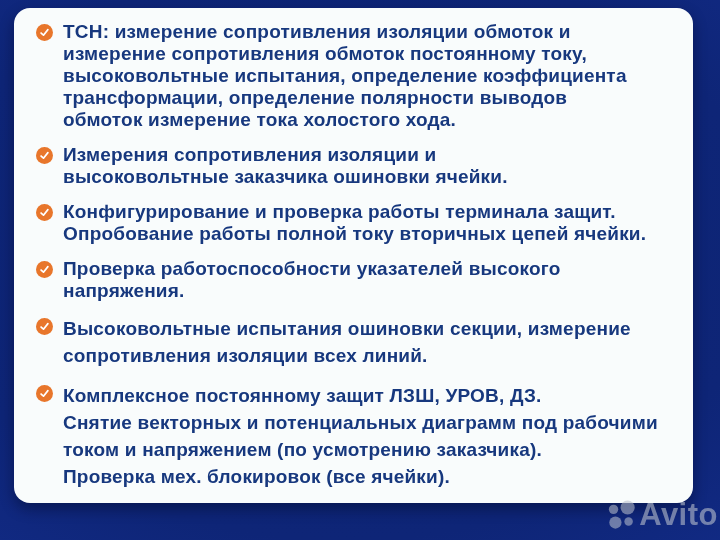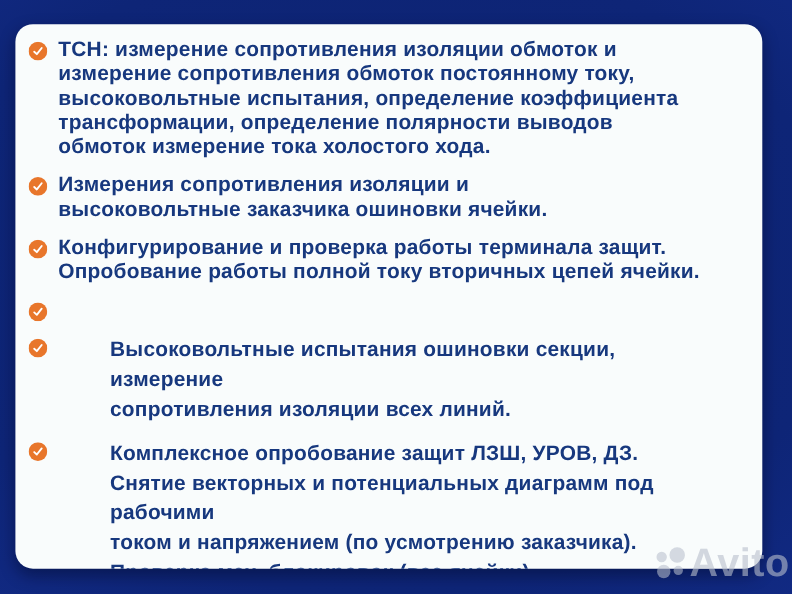--- a/index.html
+++ b/index.html
@@ -10,27 +10,27 @@
     width: 720px;
     height: 540px;
     background: radial-gradient(130% 120% at 48% 46%,
                 #0c2271 0%, #0e2577 45%, #142e8e 75%, #2249ad 100%);
     font-family: "Liberation Sans", sans-serif;
   }
 
   .card {
     position: absolute;
     left: 14px;
-    top: 22px;
+    top: 8px;
     width: 679px;
     height: 495px;
     background: #f9fcfc;
     border-radius: 16px;
     box-shadow: 0 6px 14px rgba(2, 8, 40, 0.45);
-    padding: 13px 26px 0 12px;
+    padding: 13px 26px 0 22px;
     overflow: hidden;
   }
 
   .item {
     display: flex;
     align-items: flex-start;
     gap: 10px;
     margin-bottom: 13px;
   }
 
@@ -45,33 +45,32 @@
     font-weight: bold;
     font-size: 19px;
     line-height: 22px;
     letter-spacing: 0.2px;
     color: #17387e;
     white-space: pre-line;
   }
 
   .item.loose .item-text {
     line-height: 27px;
-    margin-left: 47px;
   }
 
   .watermark {
     position: absolute;
     right: 2px;
     bottom: 7px;
     display: flex;
     align-items: center;
     gap: 1px;
     color: rgba(184, 190, 203, 0.60);
     font-weight: bold;
-    font-size: 36px;
+    font-size: 31px;
     letter-spacing: 0.5px;
     pointer-events: none;
   }
 
   .watermark svg { display: block; opacity: 0.95; }
 </style>
 </head>
 <body>
 
 <div class="stage">
@@ -106,37 +105,39 @@
       </svg>
       <div class="item-text">Конфигурирование и проверка работы терминала защит.
 Опробование работы полной току вторичных цепей ячейки.</div>
     </div>
 
     <div class="item">
       <svg class="check-icon" viewBox="0 0 20 20">
         <circle cx="10" cy="10" r="10" fill="#e8762b"></circle>
         <path d="M6 10.6 L8.8 13.2 L14 6.6" fill="none" stroke="#ffffff" stroke-width="2" stroke-linecap="round" stroke-linejoin="round"></path>
       </svg>
+      <div class="item-text">Проверка работоспособности указателей высокого
+напряжения.</div>
     </div>
 
     <div class="item loose">
       <svg class="check-icon" viewBox="0 0 20 20">
         <circle cx="10" cy="10" r="10" fill="#e8762b"></circle>
         <path d="M6 10.6 L8.8 13.2 L14 6.6" fill="none" stroke="#ffffff" stroke-width="2" stroke-linecap="round" stroke-linejoin="round"></path>
       </svg>
       <div class="item-text">Высоковольтные испытания ошиновки секции, измерение
 сопротивления изоляции всех линий.</div>
     </div>
 
     <div class="item loose">
       <svg class="check-icon" viewBox="0 0 20 20">
         <circle cx="10" cy="10" r="10" fill="#e8762b"></circle>
         <path d="M6 10.6 L8.8 13.2 L14 6.6" fill="none" stroke="#ffffff" stroke-width="2" stroke-linecap="round" stroke-linejoin="round"></path>
       </svg>
-      <div class="item-text">Комплексное опробование защит ЛЗШ, УРОВ, ДЗ.
+      <div class="item-text">Комплексное постоянному защит ЛЗШ, УРОВ, ДЗ.
 Снятие векторных и потенциальных диаграмм под рабочими
 током и напряжением (по усмотрению заказчика).
 Проверка мех. блокировок (все ячейки).</div>
     </div>
 
   </div>
 
   <div class="watermark">
     <svg width="32" height="32" viewBox="0 0 34 34">
       <circle cx="8" cy="11" r="5" fill="rgba(184,190,203,0.60)"></circle>

